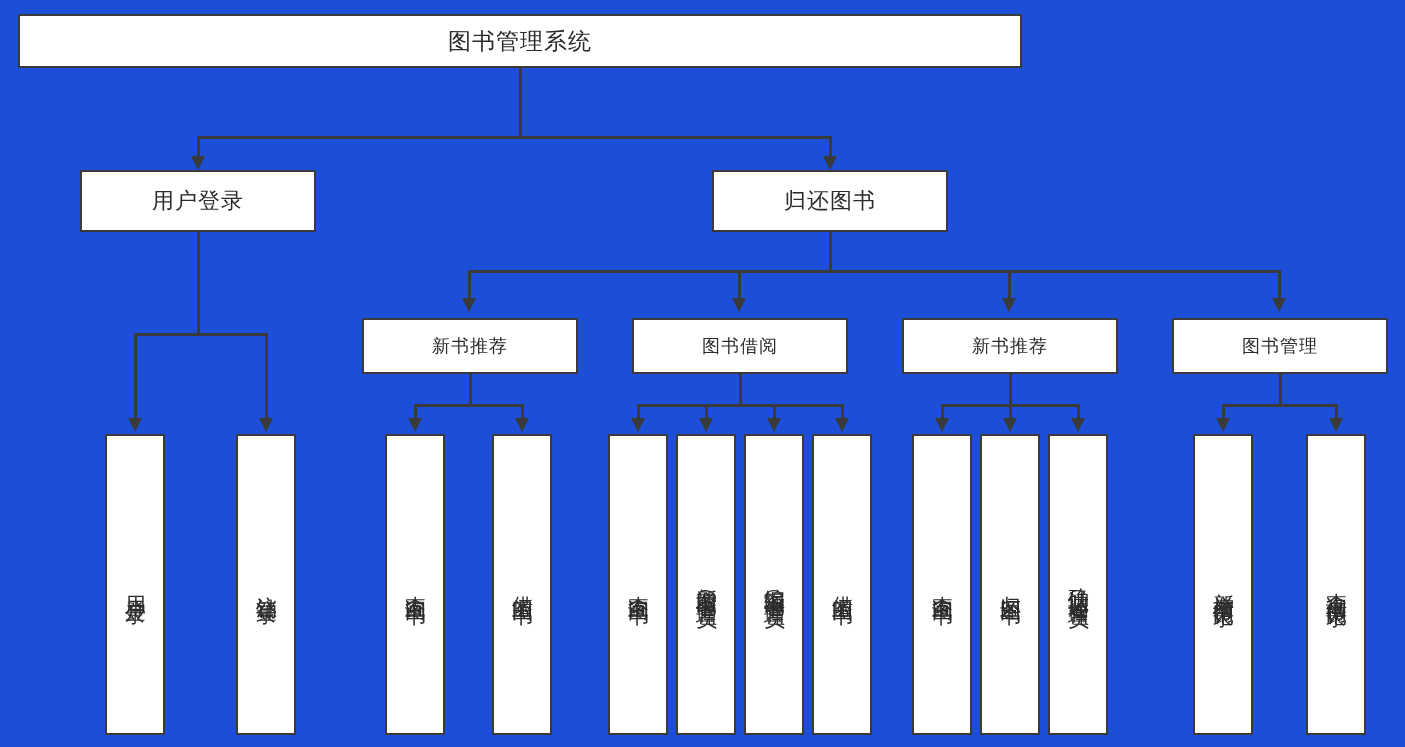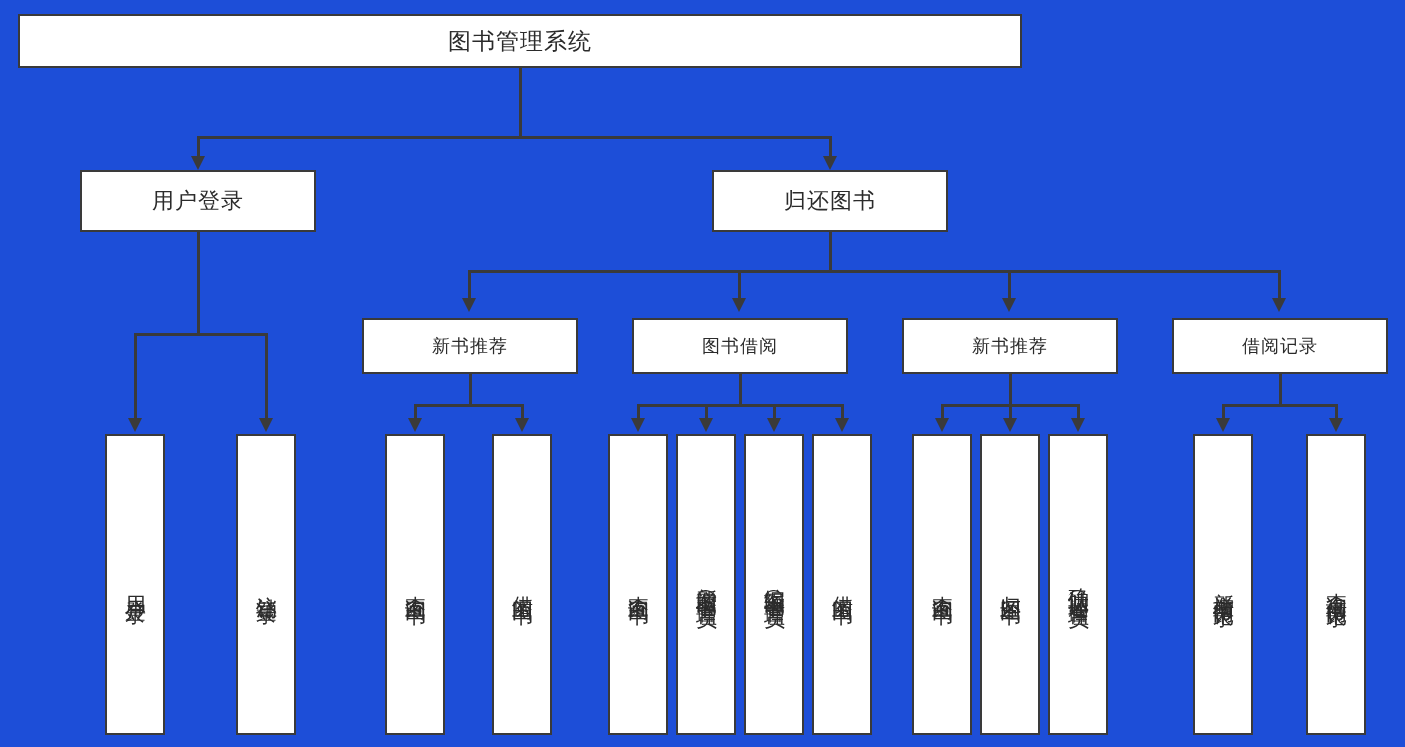--- a/index.html
+++ b/index.html
@@ -132,21 +132,21 @@
   <div class="node lvl2 horiz" style="left:362px;top:318px;width:216px;height:56px;">
     <span class="label">新书推荐</span>
   </div>
   <div class="node lvl2 horiz" style="left:632px;top:318px;width:216px;height:56px;">
     <span class="label">图书借阅</span>
   </div>
   <div class="node lvl2 horiz" style="left:902px;top:318px;width:216px;height:56px;">
     <span class="label">新书推荐</span>
   </div>
   <div class="node lvl2 horiz" style="left:1172px;top:318px;width:216px;height:56px;">
-    <span class="label">借阅记录</span>
+    <span class="label">图书管理</span>
   </div>
 
   <div class="edge v" style="left:469px;top:374px;height:32px;"></div>
   <div class="edge h" style="left:414px;top:404px;width:110px;"></div>
   <div class="edge v" style="left:414px;top:404px;height:16px;"></div>
   <div class="edge v" style="left:521px;top:404px;height:16px;"></div>
   <div class="arrow" style="left:408px;top:418px;"></div>
   <div class="arrow" style="left:515px;top:418px;"></div>
 
   <div class="edge v" style="left:739px;top:374px;height:32px;"></div>

